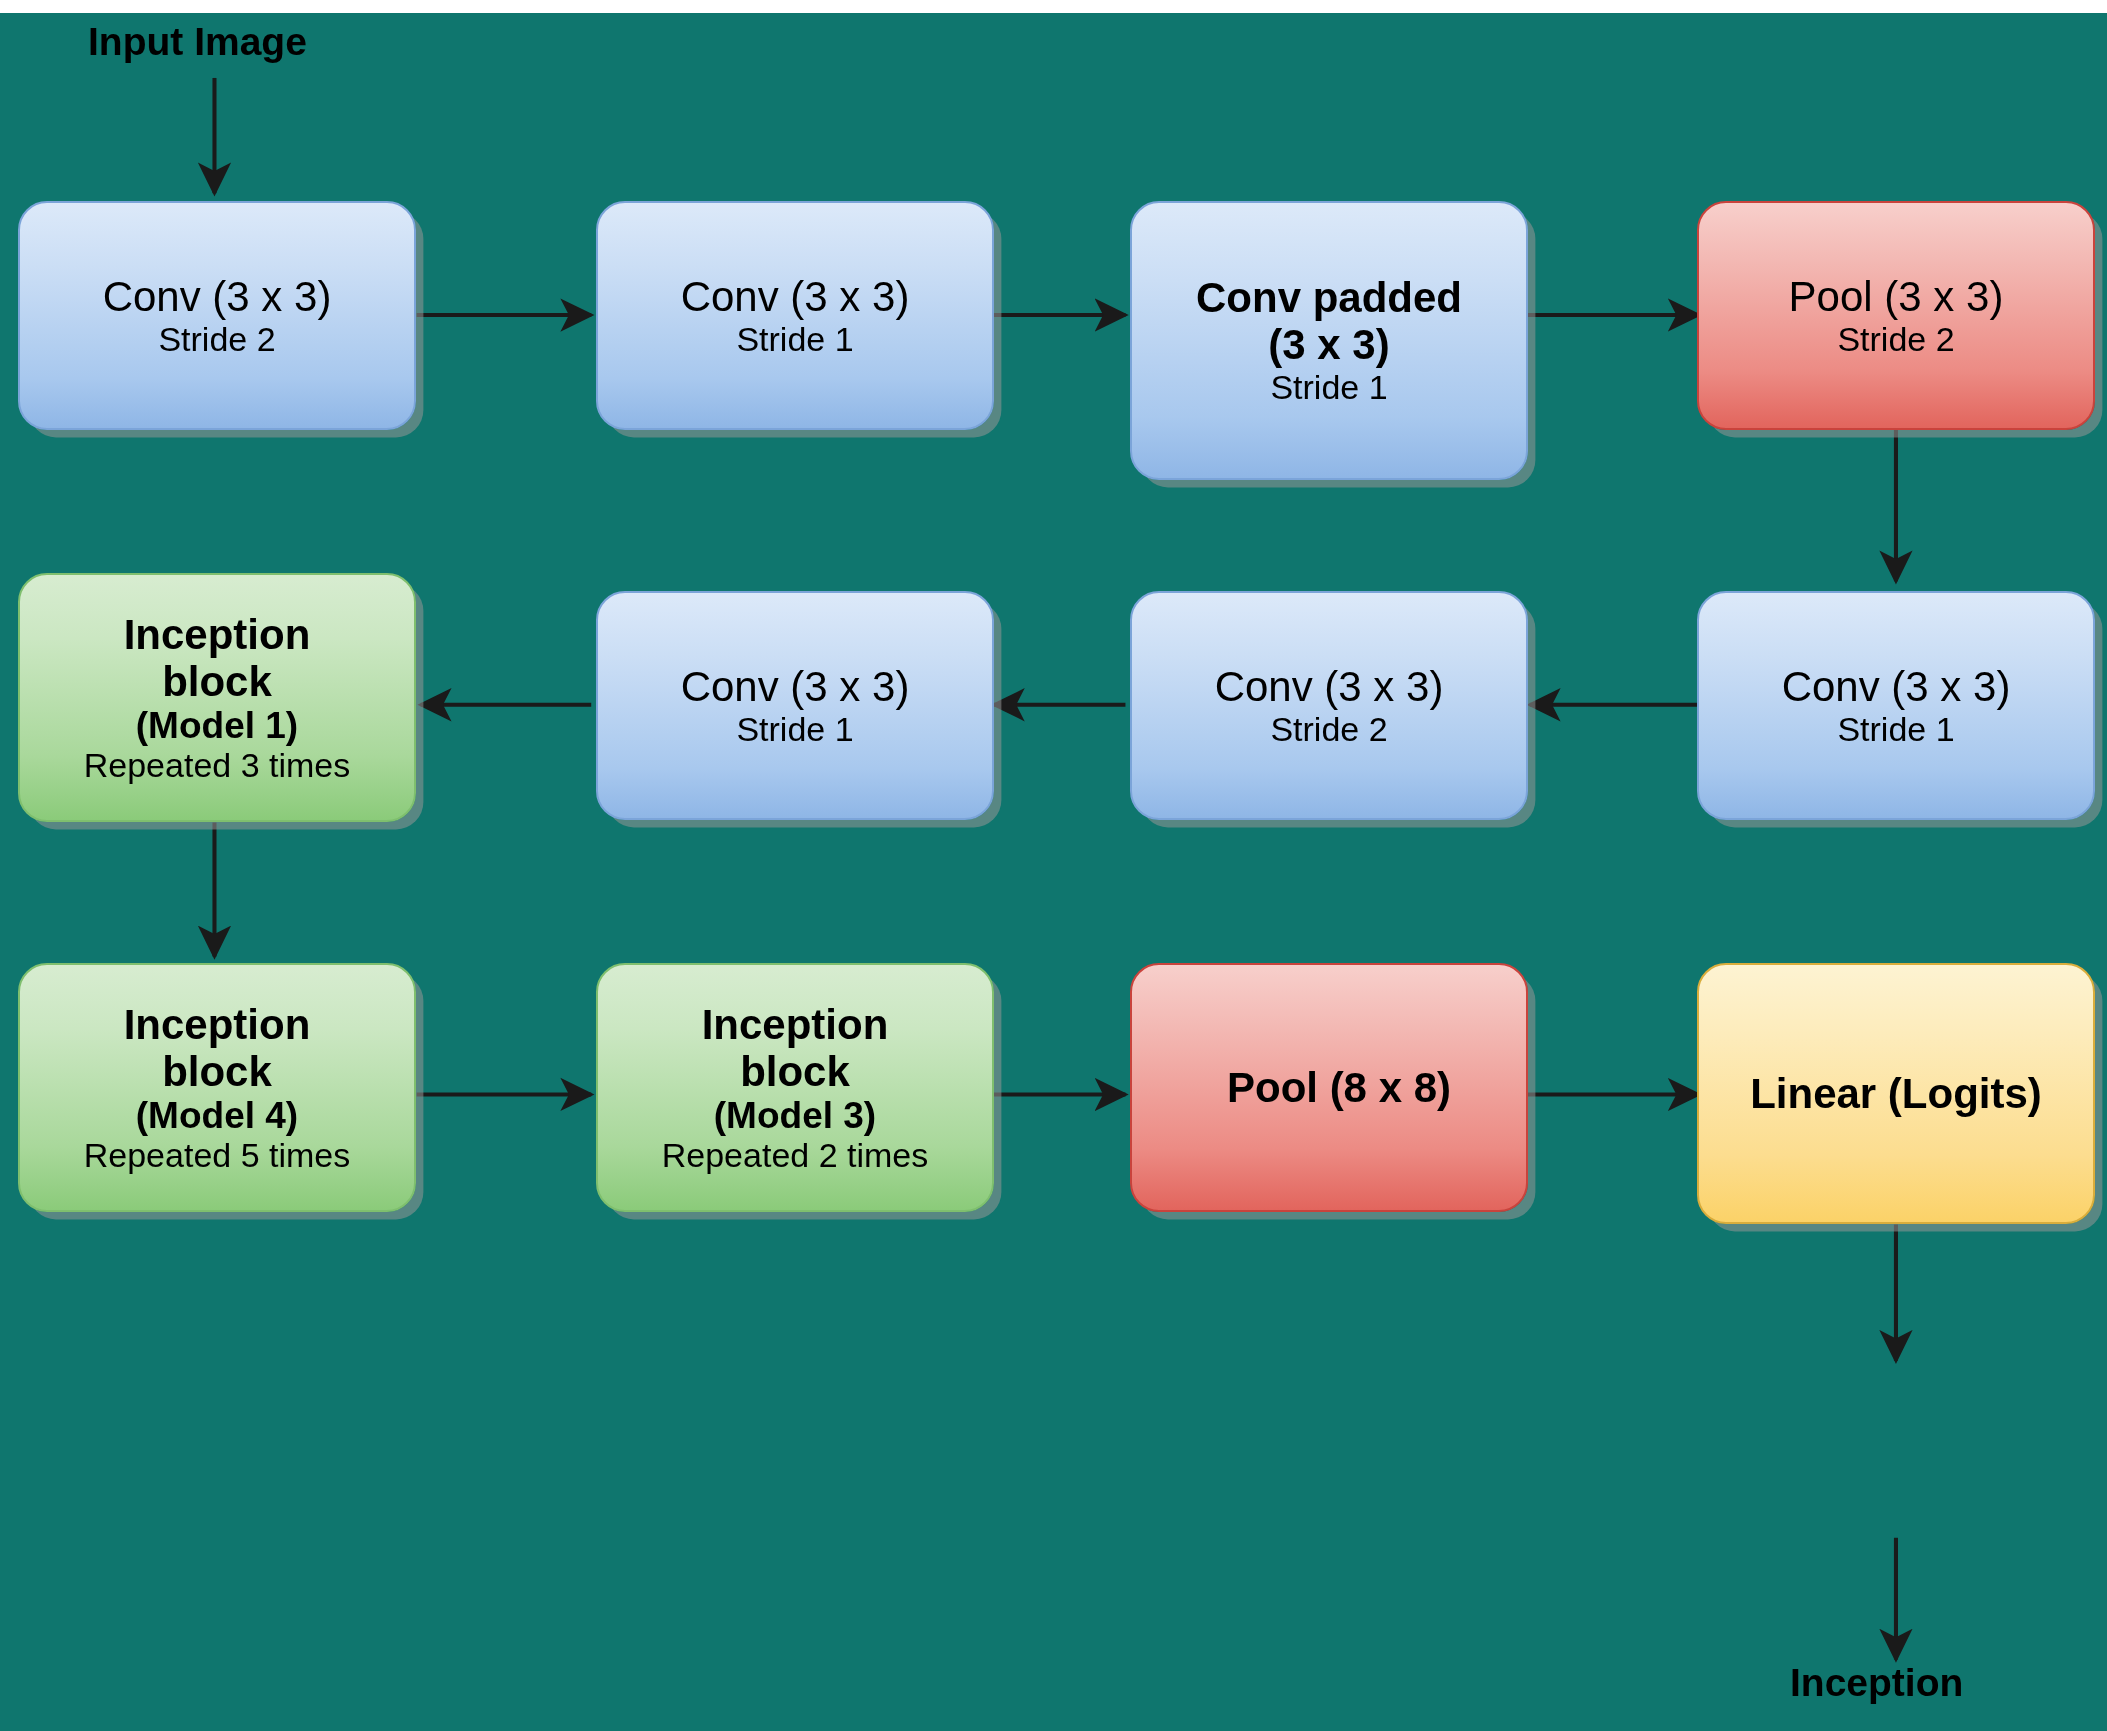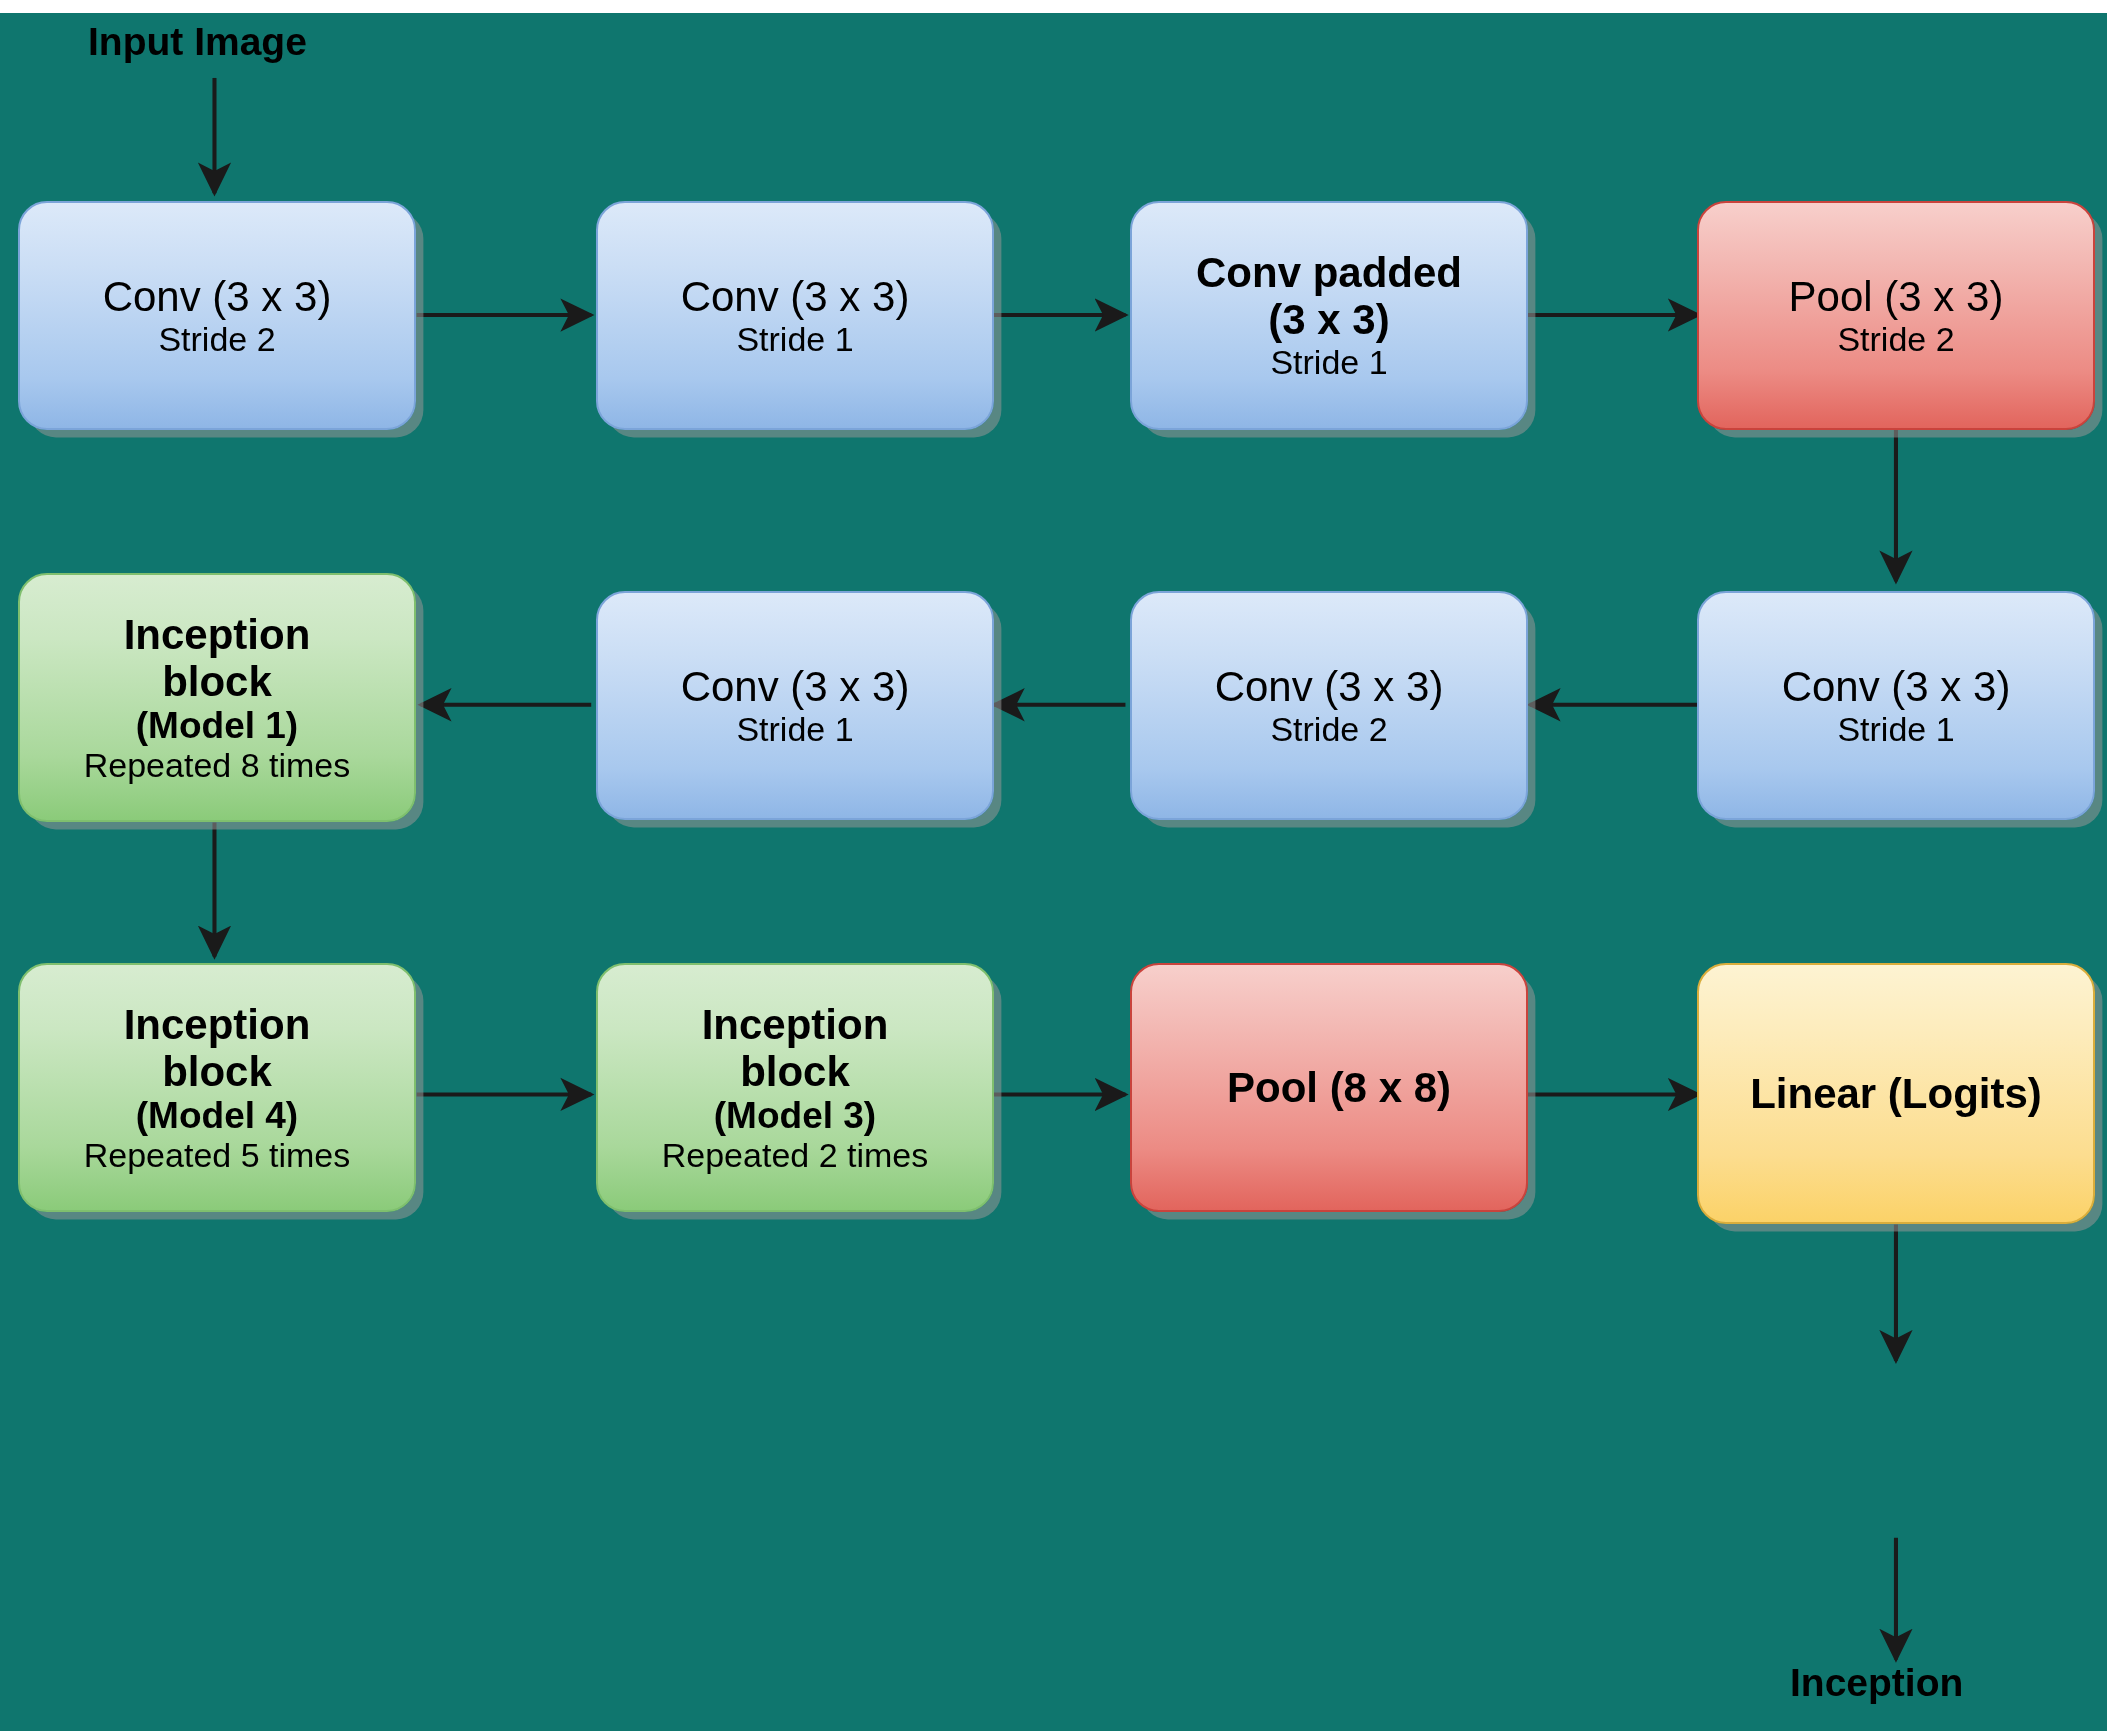--- a/index.html
+++ b/index.html
@@ -142,36 +142,36 @@
   <div class="block blue" style="left:18px; top:188px; width:398px; height:229px;">
     <span class="line-main">Conv (3 x 3)</span>
     <span class="line-sub">Stride 2</span>
   </div>
 
   <div class="block blue" style="left:596px; top:188px; width:398px; height:229px;">
     <span class="line-main">Conv (3 x 3)</span>
     <span class="line-sub">Stride 1</span>
   </div>
 
-  <div class="block blue" style="left:1130px; top:188px; width:398px; height:229px;text-align:center;">
+  <div class="block blue" style="left:1130px; top:188px; width:398px; height:279px;text-align:center;">
     <span class="line-main bold">Conv padded</span>
     <span class="line-main bold">(3 x 3)</span>
     <span class="line-sub">Stride 1</span>
   </div>
 
   <div class="block red" style="left:1697px; top:188px; width:398px; height:229px;">
     <span class="line-main">Pool (3 x 3)</span>
     <span class="line-sub">Stride 2</span>
   </div>
 
   <div class="block green" style="left:18px; top:560px; width:398px; height:249px;">
     <span class="line-main">Inception</span>
     <span class="line-main">block</span>
     <span class="line-sub-bold">(Model 1)</span>
-    <span class="line-sub">Repeated 8 times</span>
+    <span class="line-sub">Repeated 3 times</span>
   </div>
 
   <div class="block blue" style="left:596px; top:578px; width:398px; height:229px;">
     <span class="line-main">Conv (3 x 3)</span>
     <span class="line-sub">Stride 1</span>
   </div>
 
   <div class="block blue" style="left:1130px; top:578px; width:398px; height:229px;">
     <span class="line-main">Conv (3 x 3)</span>
     <span class="line-sub">Stride 2</span>

